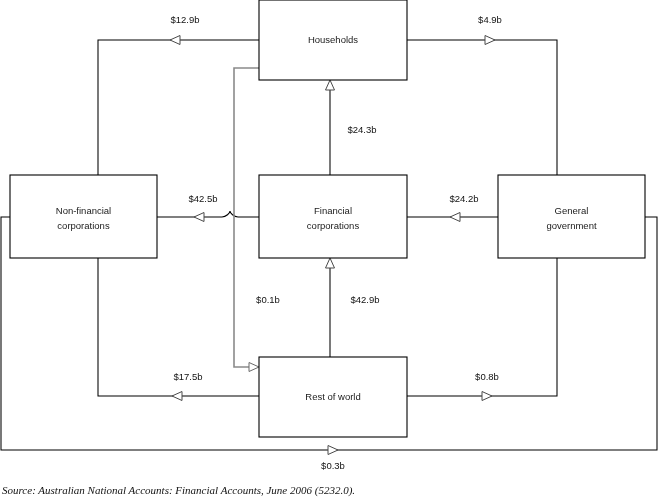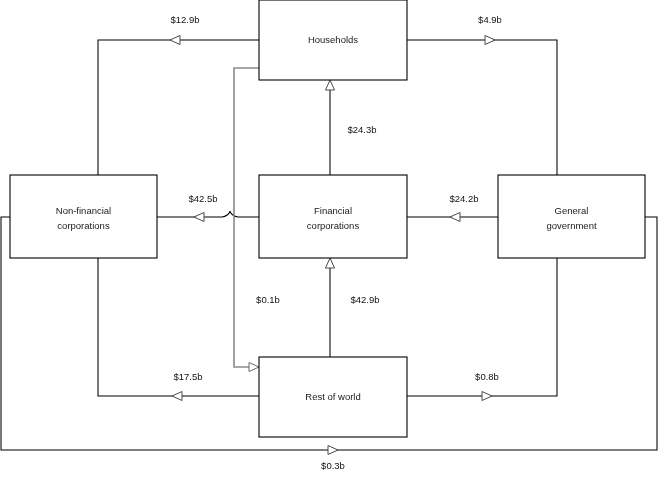--- a/index.html
+++ b/index.html
@@ -156,14 +156,15 @@
     <text class="flow-label" x="365" y="300">$42.9b</text>
 
     <text class="flow-label" x="188" y="377">$17.5b</text>
 
     <text class="flow-label" x="487" y="377">$0.8b</text>
 
     <text class="flow-label" x="333" y="466">$0.3b</text>
 
   </svg>
 
+  <div class="source-note">Source: Australian National Accounts: Financial Accounts, June 2006 (5232.0).</div>
 
 </div>
 
 </body></html>

